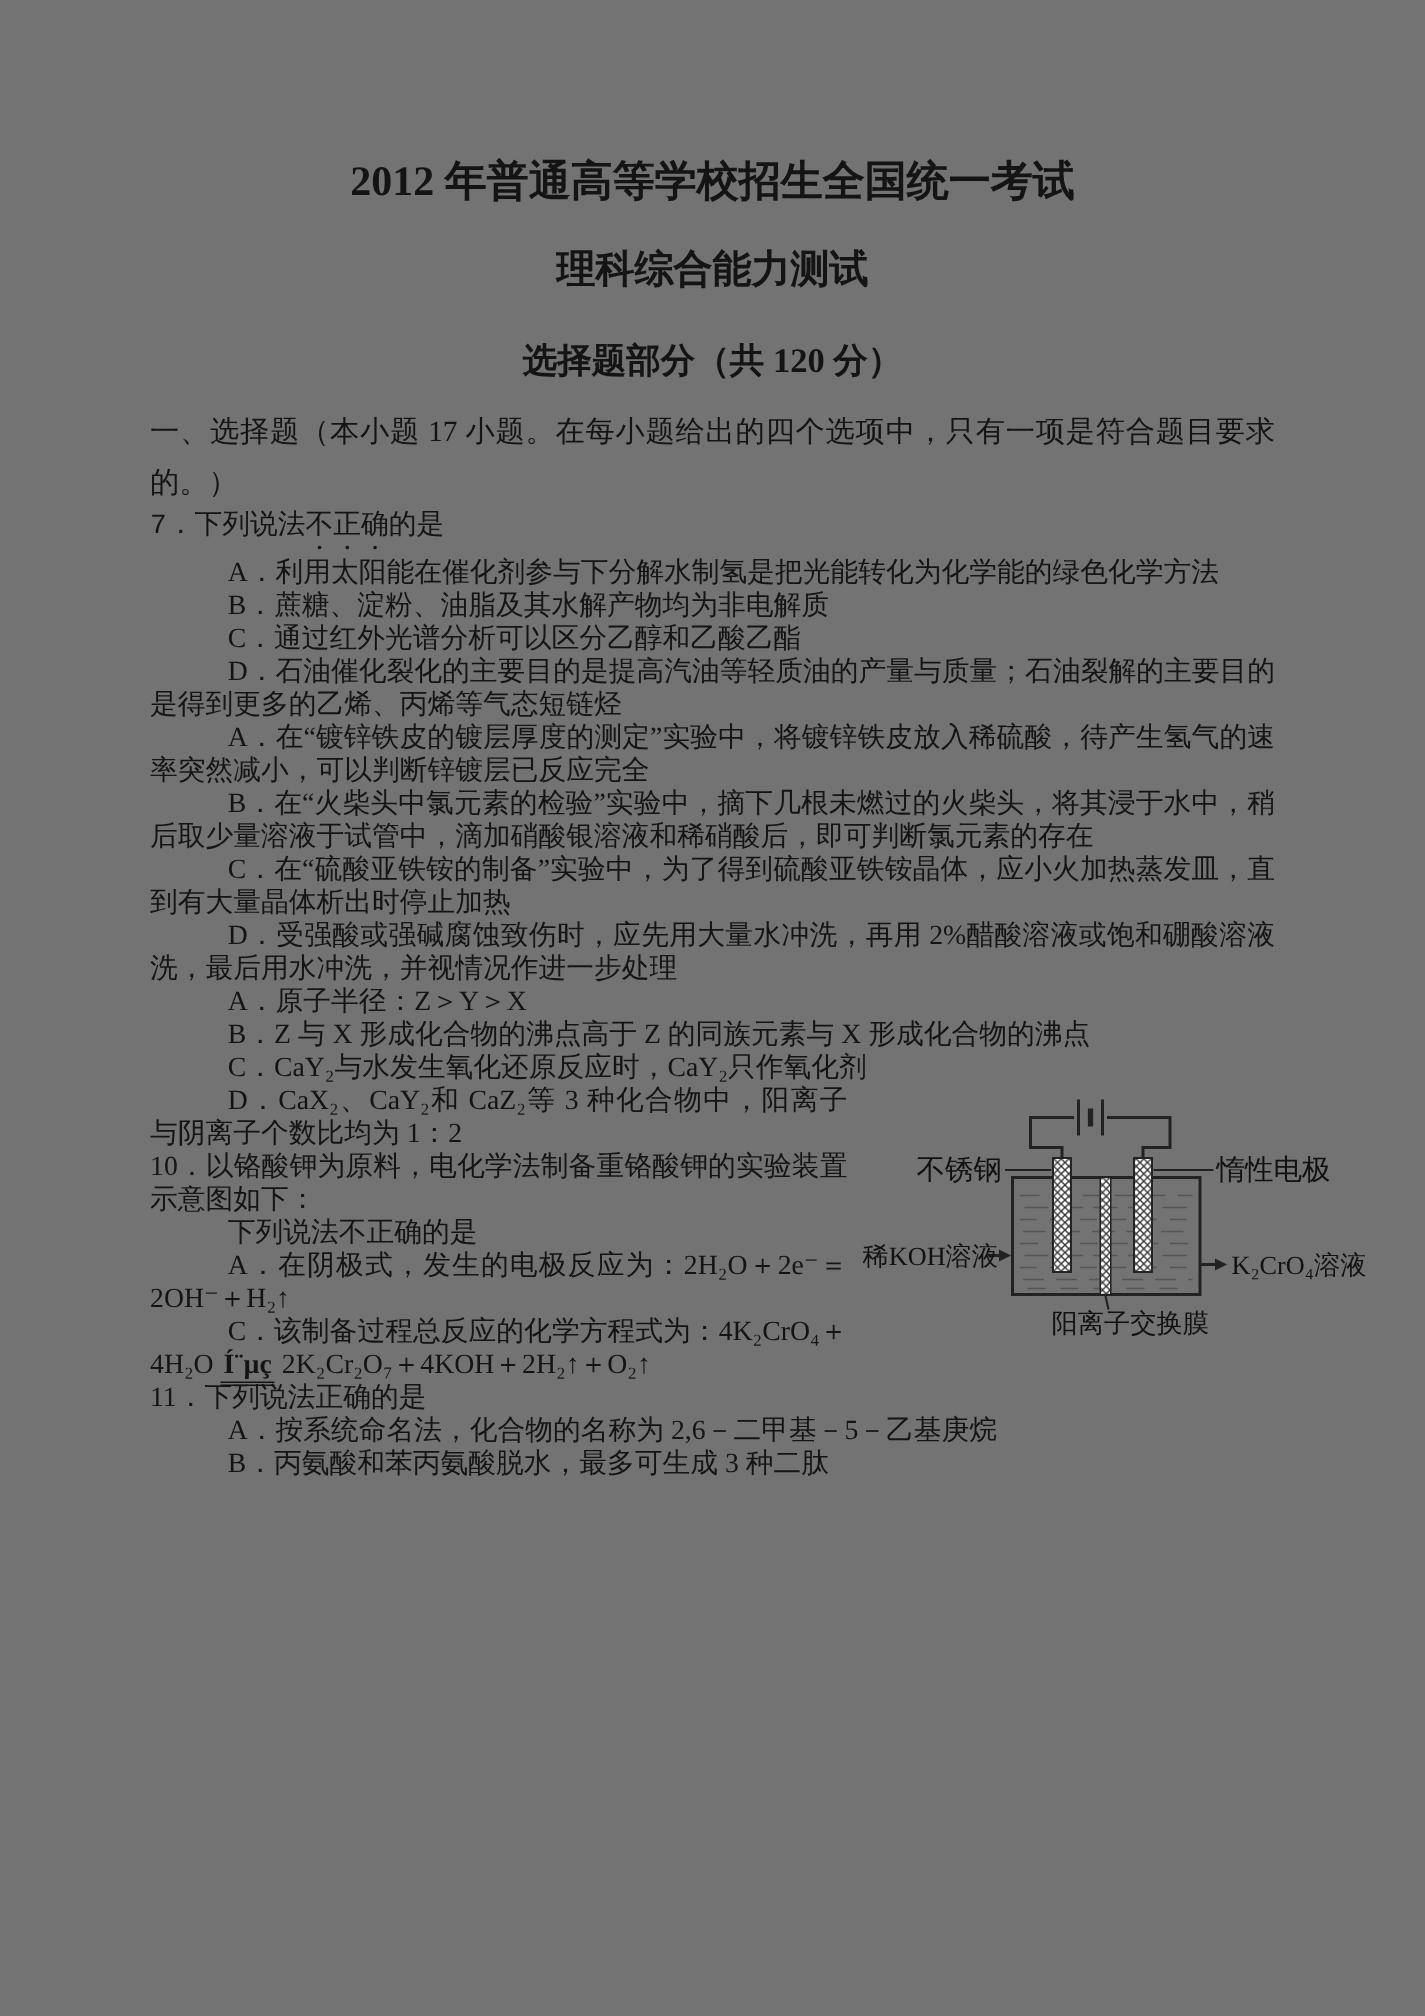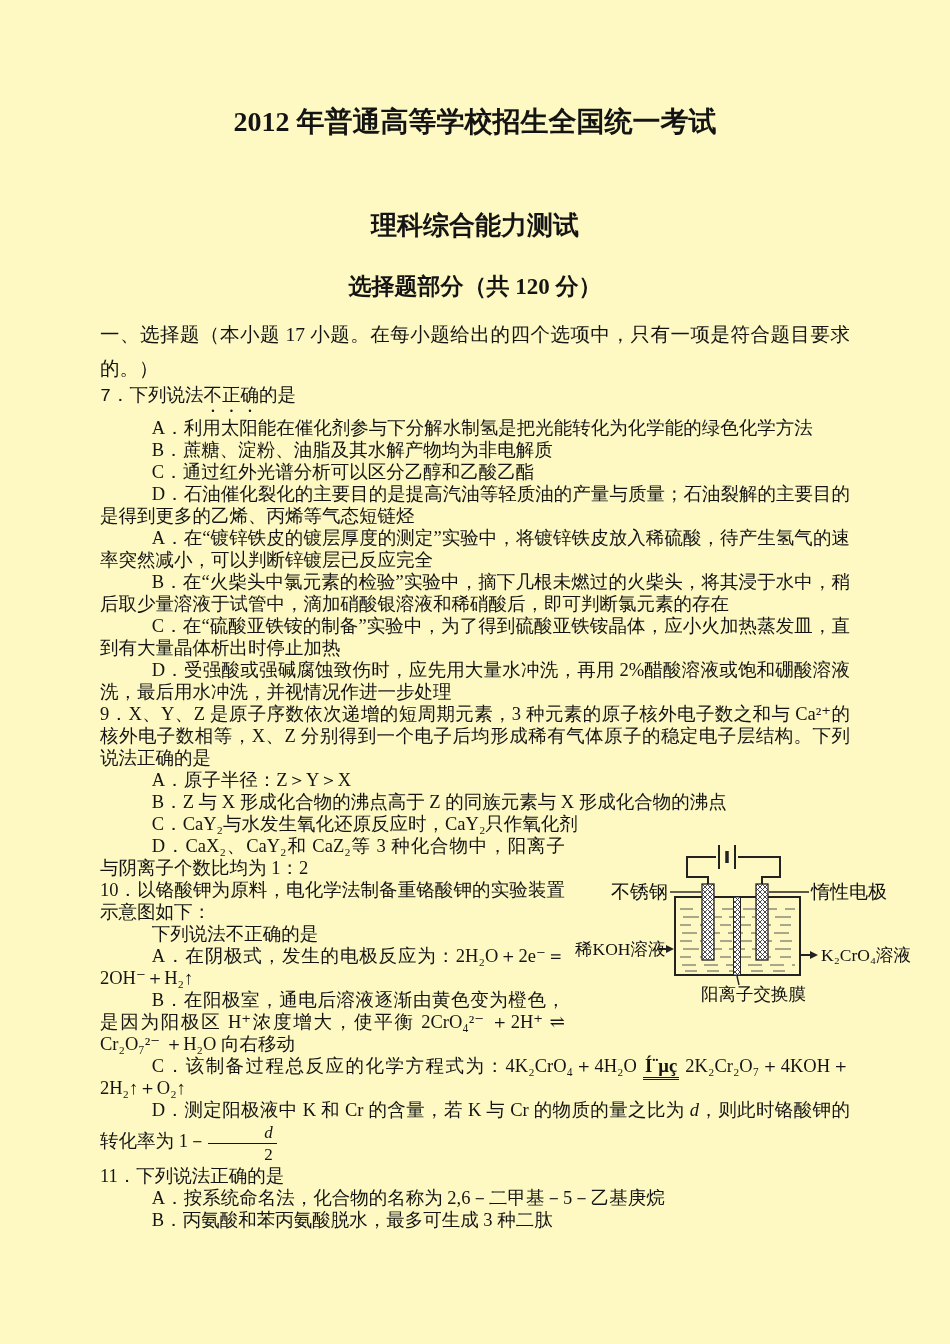--- a/index.html
+++ b/index.html
@@ -1,31 +1,31 @@
 <!DOCTYPE html>
 <html><head>
 <meta charset="utf-8">
 <style>
   html,body{margin:0;padding:0;background:#ffffff;}
   .page{
     position:relative;
     width:950px;height:1344px;
     margin:0 auto;
-    background:#fef9c3;
+    background:#737373;
     color:#141414;
     font-family:"Liberation Serif","DejaVu Serif",serif;
     overflow:hidden;
   }
   .inner{padding:0 100px;}
   .title{
     margin:104px 0 0;text-align:center;
     font-size:28px;line-height:36px;font-weight:bold;
   }
   .subtitle{
-    margin:68px 0 0;text-align:center;
+    margin:22px 0 0;text-align:center;
     font-size:26px;line-height:36px;font-weight:bold;
   }
   .section{
     margin:26px 0 0;text-align:center;
     font-size:23px;line-height:34px;font-weight:bold;
   }
   .intro{
     margin:14px 0 0;
     font-size:19.5px;line-height:34px;
     text-align:justify;
@@ -90,21 +90,20 @@
     <p class="opt">A．利用太阳能在催化剂参与下分解水制氢是把光能转化为化学能的绿色化学方法</p>
     <p class="opt">B．蔗糖、淀粉、油脂及其水解产物均为非电解质</p>
     <p class="opt">C．通过红外光谱分析可以区分乙醇和乙酸乙酯</p>
     <p class="opt">D．石油催化裂化的主要目的是提高汽油等轻质油的产量与质量；石油裂解的主要目的是得到更多的乙烯、丙烯等气态短链烃</p>
 
     <p class="opt">A．在“镀锌铁皮的镀层厚度的测定”实验中，将镀锌铁皮放入稀硫酸，待产生氢气的速率突然减小，可以判断锌镀层已反应完全</p>
     <p class="opt">B．在“火柴头中氯元素的检验”实验中，摘下几根未燃过的火柴头，将其浸于水中，稍后取少量溶液于试管中，滴加硝酸银溶液和稀硝酸后，即可判断氯元素的存在</p>
     <p class="opt">C．在“硫酸亚铁铵的制备”实验中，为了得到硫酸亚铁铵晶体，应小火加热蒸发皿，直到有大量晶体析出时停止加热</p>
     <p class="opt">D．受强酸或强碱腐蚀致伤时，应先用大量水冲洗，再用 2%醋酸溶液或饱和硼酸溶液洗，最后用水冲洗，并视情况作进一步处理</p>
 
-    <p class="stem">9．X、Y、Z 是原子序数依次递增的短周期元素，3 种元素的原子核外电子数之和与 Ca²⁺的核外电子数相等，X、Z 分别得到一个电子后均形成稀有气体原子的稳定电子层结构。下列说法正确的是</p>
     <p class="opt">A．原子半径：Z＞Y＞X</p>
     <p class="opt">B．Z 与 X 形成化合物的沸点高于 Z 的同族元素与 X 形成化合物的沸点</p>
     <p class="opt">C．CaY₂与水发生氧化还原反应时，CaY₂只作氧化剂</p>
 
     <div class="diagram">
       <svg viewBox="0 0 370 172" xmlns="http://www.w3.org/2000/svg">
         <defs>
           <pattern id="xh" width="5" height="5" patternUnits="userSpaceOnUse">
             <rect width="5" height="5" fill="#ffffff"></rect>
             <path d="M0 5 L5 0 M0 0 L5 5" stroke="#333" stroke-width="0.9" fill="none"></path>
@@ -160,26 +159,21 @@
         <text x="246" y="124" font-size="17.5" fill="#111">K₂CrO₄溶液</text>
         <text x="126" y="163" font-size="17.5" fill="#111">阳离子交换膜</text>
       </svg>
     </div>
 
     <p class="opt">D．CaX₂、CaY₂和 CaZ₂等 3 种化合物中，阳离子与阴离子个数比均为 1：2</p>
 
     <p class="stem">10．以铬酸钾为原料，电化学法制备重铬酸钾的实验装置示意图如下：</p>
     <p class="opt">下列说法不正确的是</p>
     <p class="opt">A．在阴极式，发生的电极反应为：2H₂O＋2e⁻＝2OH⁻＋H₂↑</p>
-    <p class="opt">B．在阳极室，通电后溶液逐渐由黄色变为橙色，是因为阳极区 H⁺浓度增大，使平衡 2CrO₄²⁻ ＋2H⁺ ⇌ Cr₂O₇²⁻ ＋H₂O 向右移动</p>
     <p class="opt"><span>C．该制备过程总反应的化学方程式为：4K₂CrO₄＋4H₂O </span><span class="cond">Í¨µç</span><span> 2K₂Cr₂O₇＋4KOH＋2H₂↑＋O₂↑</span></p>
-    <p class="opt"><span>D．测定阳极液中 K 和 Cr 的含量，若 K 与 Cr 的物质的量之比为 </span><span class="ivar">d</span><span>，则此时铬酸钾的转化率为 1－</span><span class="frac">
-          <span class="num">d</span>
-          <span class="den">2</span>
-        </span></p>
 
     <p class="stem">11．下列说法正确的是</p>
     <p class="opt"><span>A．按系统命名法，化合物</span><span>的名称为 2,6－二甲基－5－乙基庚烷</span></p>
     <p class="opt">B．丙氨酸和苯丙氨酸脱水，最多可生成 3 种二肽</p>
 
   </div>
 
 </div>
 
 </body></html>

